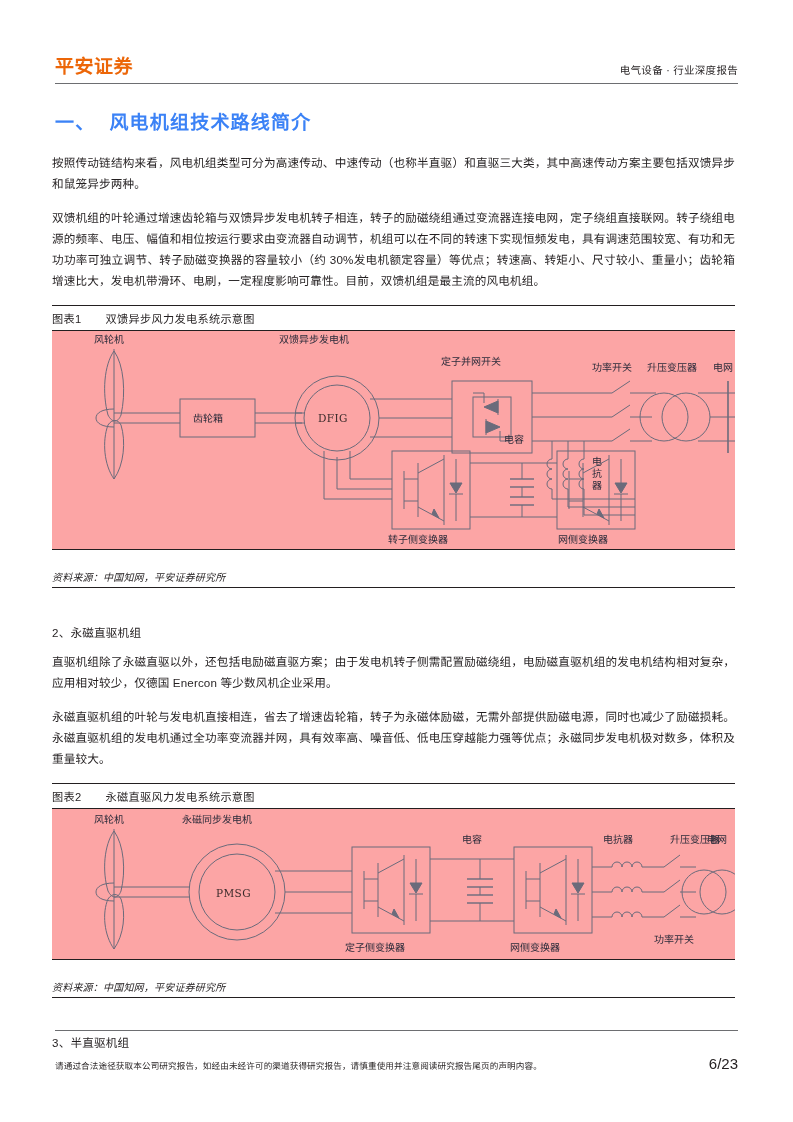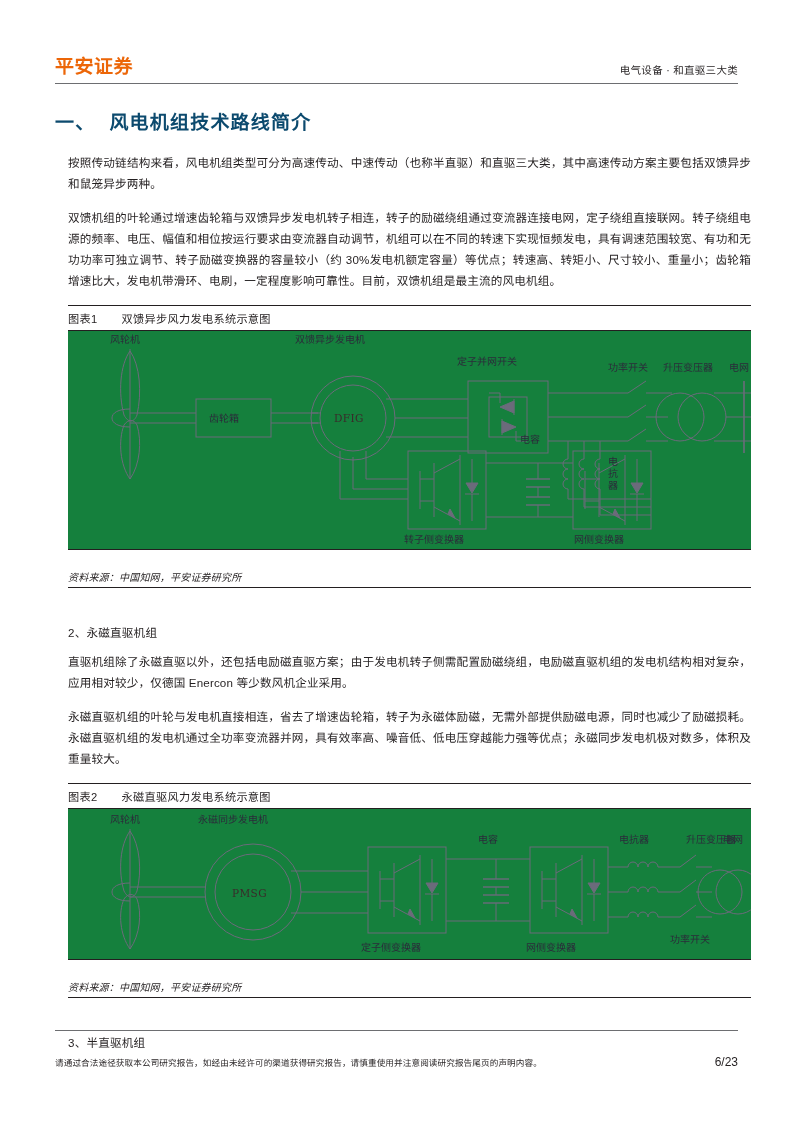--- a/index.html
+++ b/index.html
@@ -51,33 +51,33 @@
     padding-bottom: 1px;
   }
 
   
   .section-title {
     position: absolute;
     left: 55px;
     top: 107px;
     font-size: 19px;
     font-weight: bold;
-    color: #0c4a6e;
+    color: #3b82f6;
     letter-spacing: 1.2px;
     white-space: nowrap;
     font-family: Liberation Mono, monospace;
   }
   .section-title .num {
     margin-right: 14px;
   }
 
   
   .content {
     position: absolute;
-    left: 68px;
+    left: 52px;
     top: 152px;
     width: 683px;
   }
   p.para {
     margin: 0 0 13px 0;
     font-size: 11.6px;
     line-height: 21px;
     text-align: justify;
     color: #231f20;
     letter-spacing: 0.15px;
@@ -109,21 +109,21 @@
   .exhibit-caption .label {
     margin-right: 24px;
     white-space: nowrap;
   }
   .exhibit-caption .title {
     white-space: nowrap;
   }
   .exhibit-figure {
     position: relative;
     width: 683px;
-    background: #15803d;
+    background: #fca5a5;
   }
   .exhibit-source {
     border-top: 1.3px solid #231f20;
     border-bottom: 1.3px solid #231f20;
     padding: 19px 0 3px 0;
     font-size: 10px;
     font-style: italic;
     color: #231f20;
     letter-spacing: 0.2px;
   }
@@ -141,21 +141,21 @@
     justify-content: space-between;
     box-sizing: border-box;
   }
   .footer-note {
     font-size: 8.6px;
     color: #231f20;
     letter-spacing: 0.1px;
     line-height: 12px;
   }
   .footer-page {
-    font-size: 12px;
+    font-size: 15px;
     color: #231f20;
     white-space: nowrap;
     padding-left: 12px;
   }
 
   svg { display: block; }
   .dgm-label {
     font-family: "DejaVu Serif", "Liberation Serif", serif;
     font-size: 10px;
     fill: #2b2b3a;
@@ -167,21 +167,21 @@
     letter-spacing: 0.4px;
   }
 </style>
 </head>
 <body>
 
 <div class="page">
 
   <div class="header">
     <div class="brand">平安证券</div>
-    <div class="header-right">电气设备 · 和直驱三大类</div>
+    <div class="header-right">电气设备 · 行业深度报告</div>
   </div>
 
   <div class="section-title">
     <span class="num">一、</span><span>风电机组技术路线简介</span>
   </div>
 
   <div class="content">
 
     <p class="para">按照传动链结构来看，风电机组类型可分为高速传动、中速传动（也称半直驱）和直驱三大类，其中高速传动方案主要包括双馈异步和鼠笼异步两种。</p>
 

